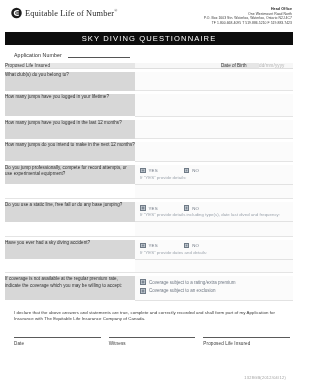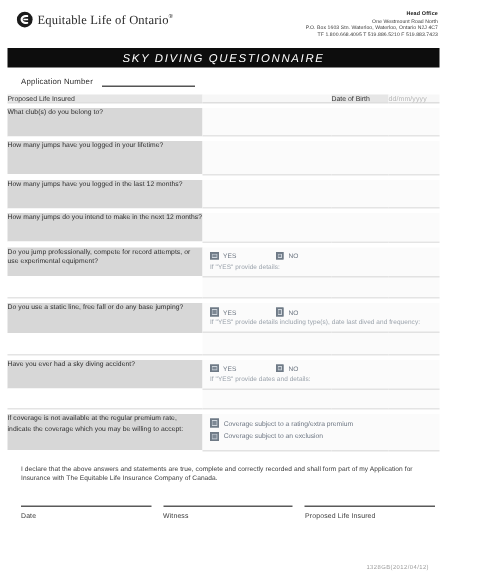--- a/index.html
+++ b/index.html
@@ -18,21 +18,21 @@
   .brand-mark{width:11px;height:12px;flex:0 0 auto;}
   .brand-name{font-size:8.4px;letter-spacing:.1px;color:#2a2a2a;
               font-family:"Liberation Serif", serif;white-space:nowrap;}
   .brand-name sup{font-size:4px;vertical-align:super;}
   .addr{text-align:right;line-height:1.35;}
   .addr .ttl{font-size:3.6px;font-weight:bold;color:#1d1d1d;letter-spacing:.1px;}
   .addr .ln{font-size:3.4px;color:#3a3a3a;letter-spacing:.05px;white-space:nowrap;}
 
   
   .titlebar{margin:6px 5px 0 5px;height:13px;background:#0d0d0d;
-            display:flex;align-items:center;justify-content:center;font-style:italic;}
+            display:flex;align-items:center;justify-content:center;}
   .titlebar span{color:#fff;font-size:7.6px;letter-spacing:1.1px;}
 
   
   .appnum{display:flex;align-items:flex-end;gap:6px;margin:7px 0 5px 14px;}
   .appnum .lbl{font-size:5.2px;color:#2b2b2b;letter-spacing:.15px;}
   .appnum .rule{width:62px;border-bottom:.7px solid #555;height:4px;}
 
   
   .tbl{margin:0 5px;border-collapse:collapse;width:288px;table-layout:fixed;}
   .tbl td{vertical-align:top;padding:0;}
@@ -83,21 +83,21 @@
 
 <div class="page">
 
   <div class="header">
     <div class="brand">
       <svg class="brand-mark" viewBox="0 0 22 24">
         <circle cx="11" cy="12" r="10.5" fill="#1b1b1b"></circle>
         <path d="M15.5 6.2 C9.5 5.2 5.5 8 5.5 12 C5.5 16 9.5 18.8 15.5 17.8 L15.5 15.2 C11 16 8.3 14.4 8.3 12 C8.3 9.6 11 8 15.5 8.8 Z" fill="#ffffff"></path>
         <rect x="9.2" y="11" width="6.3" height="2" fill="#ffffff"></rect>
       </svg>
-      <span class="brand-name"><span>Equitable Life of Ontario</span><sup>®</sup></span>
+      <span class="brand-name"><span>Equitable Life of Number</span><sup>®</sup></span>
     </div>
     <div class="addr">
       <div class="ttl">Head Office</div>
       <div class="ln">One Westmount Road North</div>
       <div class="ln">P.O. Box 1603 Stn. Waterloo, Waterloo, Ontario N2J 4C7</div>
       <div class="ln">TF 1.800.668.4095  T 519.886.5210  F 519.883.7423</div>
     </div>
   </div>
 
   <div class="titlebar">

